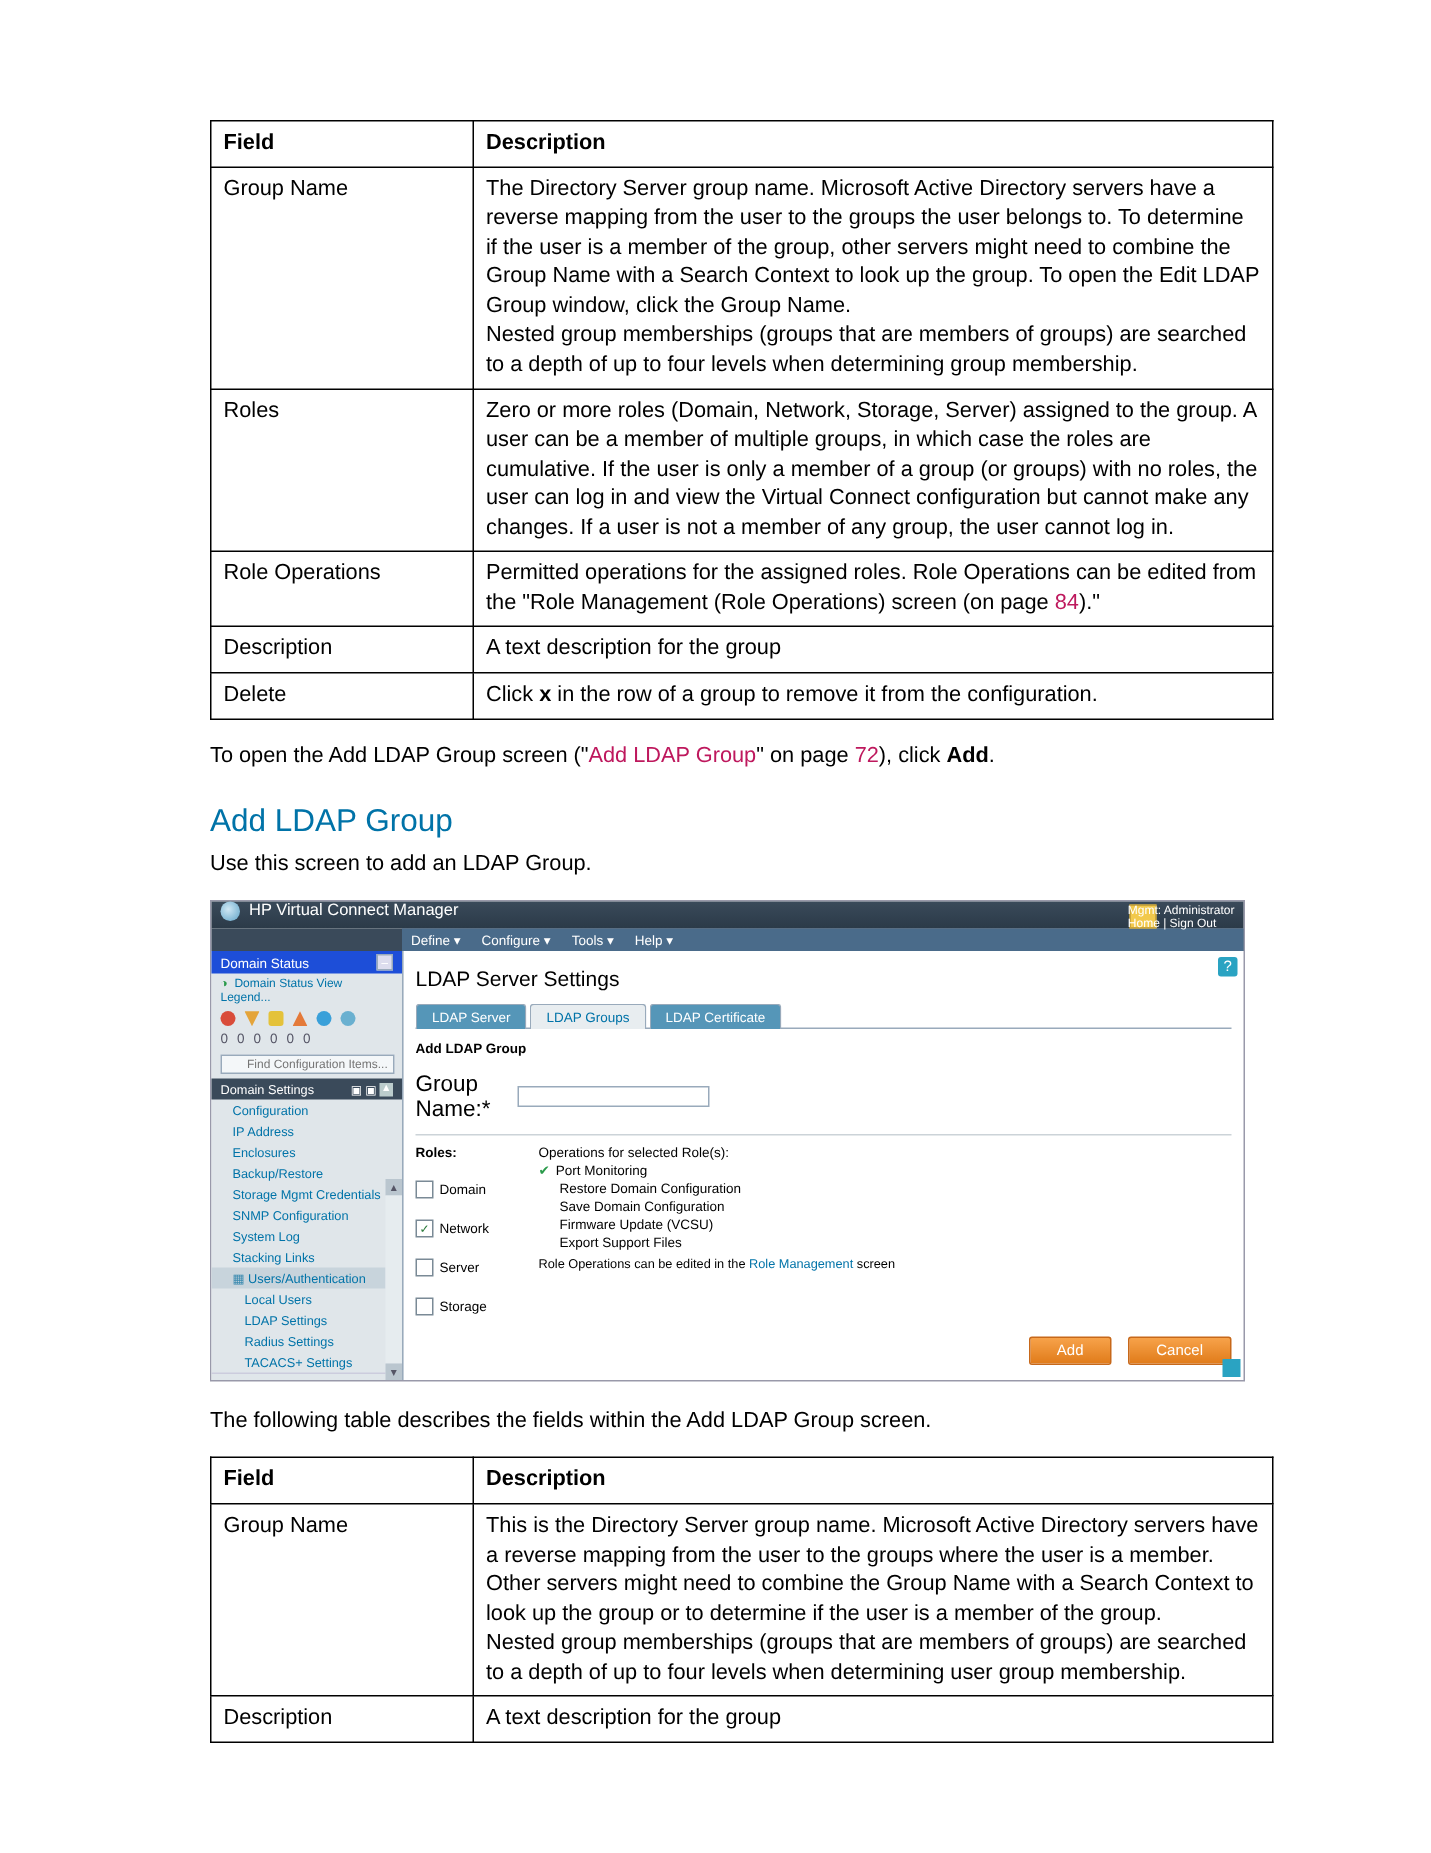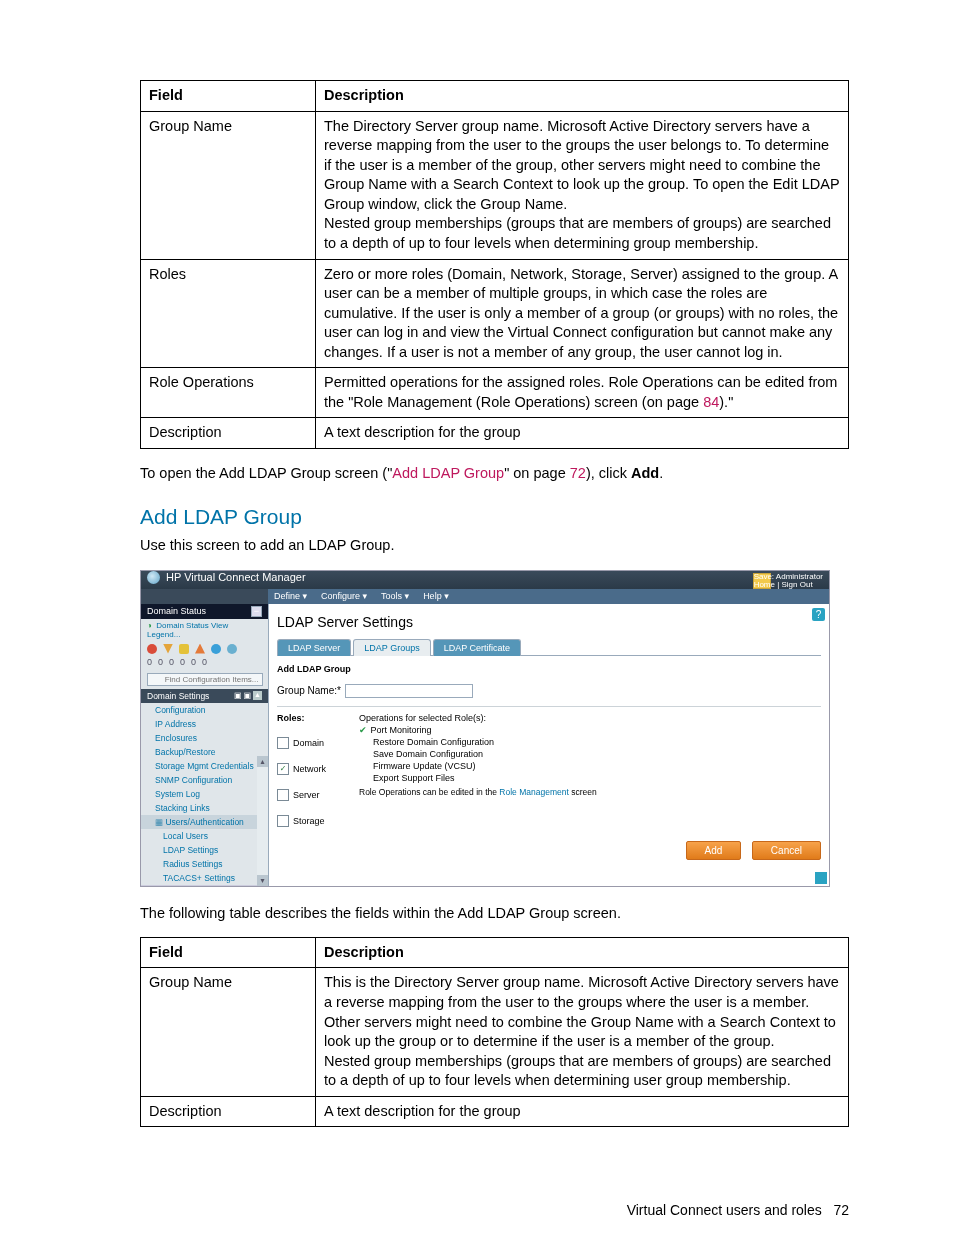--- a/index.html
+++ b/index.html
@@ -75,39 +75,39 @@
     position:absolute; right:6px; top:2px; color:#fff; font-size:8px; text-align:left; line-height:1.1;
   }
   .shot-user a { color:#fff; text-decoration:none;}
   .shot-menu {
     background:#4a6b8a; color:#fff; height:13px;
     padding:1px 6px; display:flex; gap:14px; align-items:center;
     margin-left:128px;
   }
   .shot-body { display:flex; }
   .sidebar { width:127px; background:#e0e6ea; border-right:1px solid #9ab; }
-  .ds-head { background:#0f172a;color:#fff;padding:2px 6px;font-size:9px;display:flex;justify-content:space-between;align-items:center;}
+  .ds-head { background:#1d4ed8;color:#fff;padding:2px 6px;font-size:9px;display:flex;justify-content:space-between;align-items:center;}
   .ds-row { padding:2px 6px; color:#0073a8; font-size:8px;}
   .icon-row { padding:3px 6px; display:flex; gap:6px;}
   .ic { width:10px;height:10px;display:inline-block;}
   .mini-row { padding:0 6px 3px 6px; display:flex; gap:6px; color:#556;}
   .find { width:108px; margin:3px auto; display:block; font-size:8px; padding:1px 3px; border:1px solid #9ab; background:#f4f7f9;text-align:right;}
   .sec-head { background:#3a4a5a;color:#fff;padding:2px 6px;font-size:8.5px;display:flex;justify-content:space-between;align-items:center;}
   .nav-item { padding:2px 8px 2px 14px; color:#0073a8; font-size:8.5px;}
   .nav-sub { padding:2px 8px 2px 22px; color:#0073a8; font-size:8.5px;}
   .nav-item.sel { background:#c8d4dc;}
   .main { flex:1; padding:6px 8px 10px 8px; position:relative;}
   .main-title { font-size:14px; margin:4px 0 8px 0;}
   .help-q { position:absolute; right:4px; top:4px; width:13px;height:13px;background:#2aa3c2;color:#fff;display:flex;align-items:center;justify-content:center;font-size:10px;border-radius:2px;}
   .tabs { display:flex; gap:0; border-bottom:1px solid #9ab; margin-bottom:8px;}
   .tab { padding:3px 10px; font-size:9px; border:1px solid #9ab; border-bottom:none; background:#e8edf0; color:#0073a8; border-radius:3px 3px 0 0; margin-right:2px;position:relative;top:1px;}
   .tab.active { background:#5596b8; color:#fff;}
   .sub-head { font-size:9px; font-weight:bold; margin:2px 0 10px 0;}
   .form-row { display:flex; align-items:center; margin:4px 0;}
-  .form-row label { width:68px; font-size:10px;}
+  .form-row label { width:68px; font-size:15px;}
   .form-row input { width:120px; font-size:9px; padding:1px 3px; border:1px solid #9ab;}
   .hr { border:none; border-top:1px solid #ccd3d8; margin:8px 0 6px 0;}
   .roles-grid { display:flex; gap:22px; font-size:9px;}
   .roles-col .rh { font-weight:bold; margin-bottom:4px;}
   .chk { display:flex;align-items:center;gap:4px;margin:14px 0;}
   .chk .box { width:10px;height:10px;border:1px solid #7a8a96;background:#fff;display:inline-flex;align-items:center;justify-content:center;font-size:8px;color:#2a7a3a;}
   .ops-col .op { margin:2px 0 2px 0; display:flex;align-items:center;gap:4px;}
   .tick { color:#2a9a4a; font-size:9px;}
   .rmtext { font-size:8.5px; margin-top:4px;}
   .rmtext a{color:#0073a8;text-decoration:none;}
@@ -142,37 +142,43 @@
     <tr>
       <td>Role Operations</td>
       <td>
         <span>Permitted operations for the assigned roles. Role Operations can be edited from the "Role Management (Role Operations) screen (on page </span><a class="link">84</a><span>)."</span>
       </td>
     </tr>
     <tr>
       <td>Description</td>
       <td>A text description for the group</td>
     </tr>
+    <tr>
+      <td>Delete</td>
+      <td>
+        <span>Click </span><b>x</b><span> in the row of a group to remove it from the configuration.</span>
+      </td>
+    </tr>
   </tbody>
     </table>
 
   <p class="body">
     <span>To open the Add LDAP Group screen ("</span><a class="link">Add LDAP Group</a><span>" on page </span><a class="link">72</a><span>), click </span><b>Add</b><span>.</span>
   </p>
 
   <h2 class="section">Add LDAP Group</h2>
   <p class="body" style="margin-top:2px;">Use this screen to add an LDAP Group.</p>
 
   <div class="shot">
     <div class="shot-title">
       <span class="hp-logo"></span>
       <span style="font-size:11px;">HP Virtual Connect Manager</span>
       <span class="lock-icon"></span>
       <div class="shot-user">
-        <div>Save: Administrator</div>
+        <div>Mgmt: Administrator</div>
         <div><a>Home</a> | <a>Sign Out</a></div>
       </div>
     </div>
     <div style="display:flex;background:#3a4a5a;">
       <div style="width:127px;"></div>
       <div class="shot-menu" style="margin-left:0;flex:1;">
         <span>Define ▾</span>
         <span>Configure ▾</span>
         <span>Tools ▾</span>
         <span>Help ▾</span>

